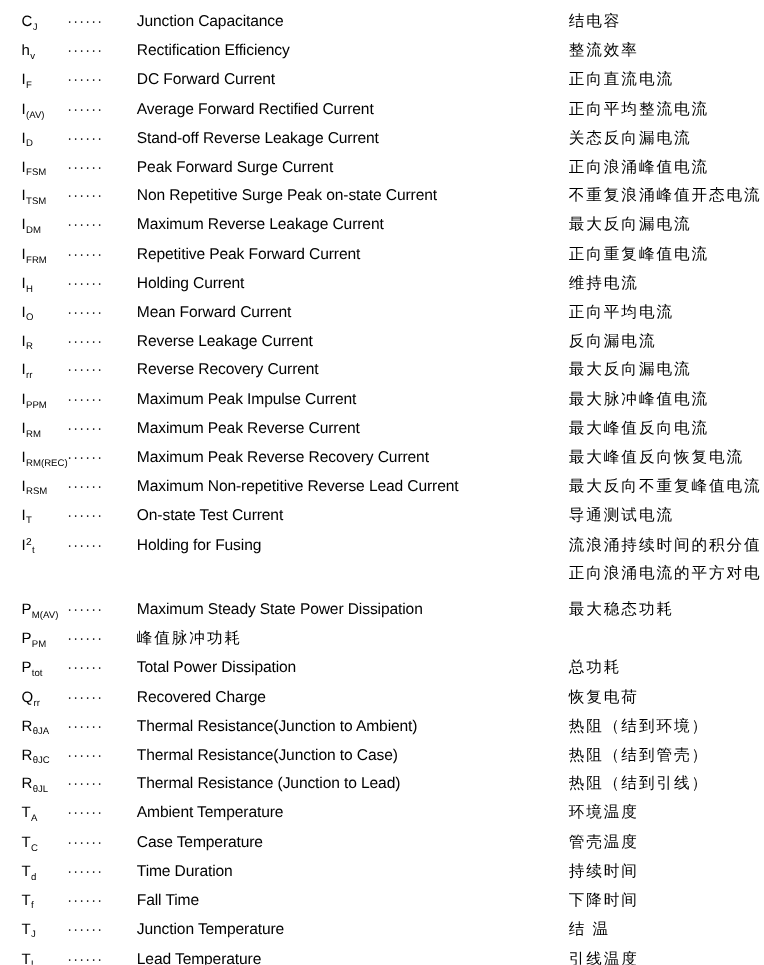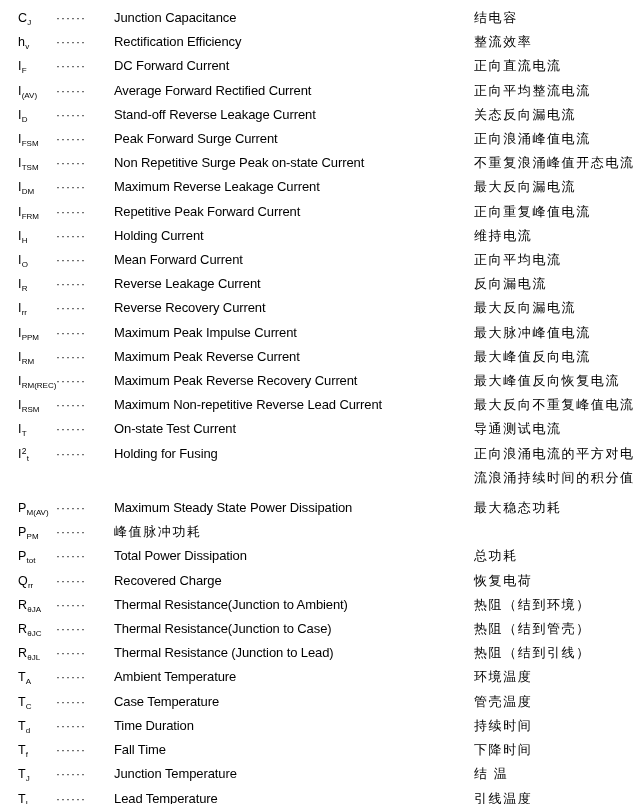--- a/index.html
+++ b/index.html
@@ -207,22 +207,22 @@
         <span class="english-term">On-state Test Current</span>
         <span class="chinese-term">
           <div class="chinese-line">导通测试电流</div>
         </span>
       </div>
       <div class="glossary-row gap-after">
         <span class="symbol"><span>I</span><sup>2</sup><sub>t</sub></span>
         <span class="dots-leader">······</span>
         <span class="english-term">Holding for Fusing</span>
         <span class="chinese-term">
+          <div class="chinese-line">流浪涌持续时间的积分值</div>
           <div class="chinese-line">正向浪涌电流的平方对电</div>
-          <div class="chinese-line">流浪涌持续时间的积分值</div>
         </span>
       </div>
       <div class="glossary-row">
         <span class="symbol"><span>P</span><sub>M(AV)</sub></span>
         <span class="dots-leader">······</span>
         <span class="english-term">Maximum Steady State Power Dissipation</span>
         <span class="chinese-term">
           <div class="chinese-line">最大稳态功耗</div>
         </span>
       </div>

